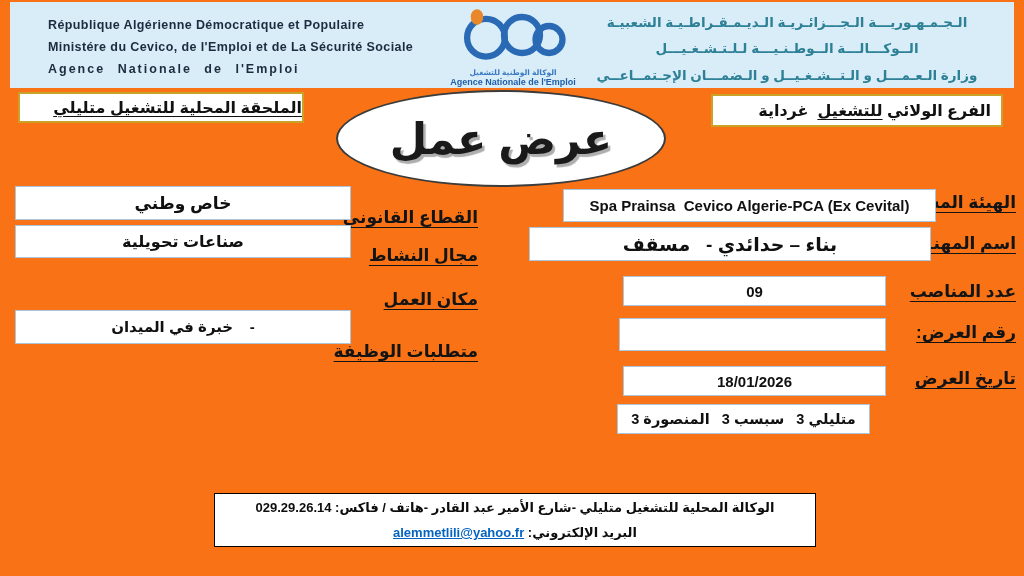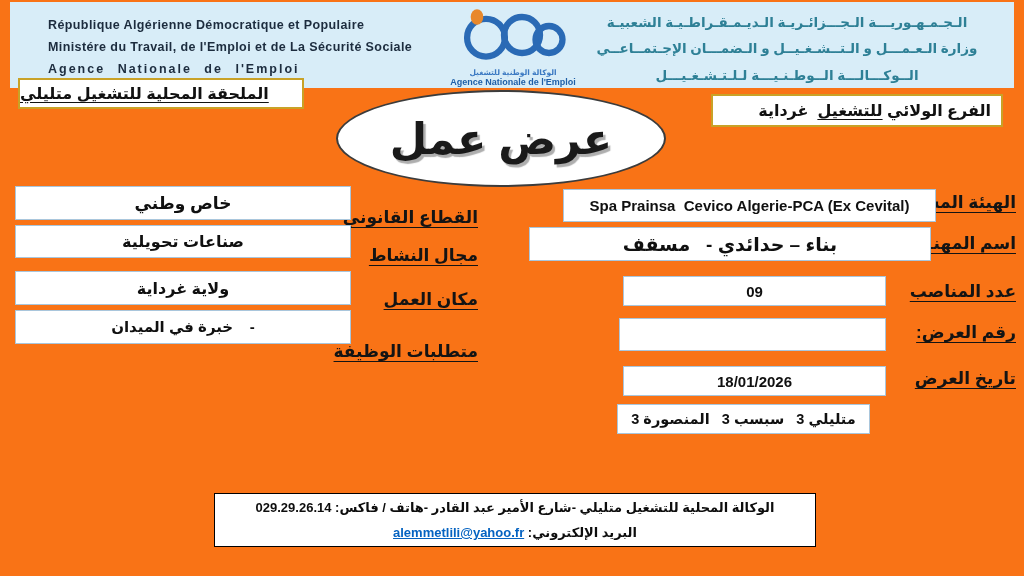--- a/index.html
+++ b/index.html
@@ -17,21 +17,21 @@
               direction:rtl; color:#2e8096; font-weight:bold; font-size:13.5px;
               line-height:1.95; }
   .logo-wrap { position:absolute; left:420px; top:5px; width:166px; text-align:center; }
   .logo-caption-ar { font-size:7.5px; color:#3b79c2; font-weight:bold; direction:rtl; margin-top:1px; }
   .logo-caption-fr { font-size:9px; color:#1f5fa8; font-weight:bold; }
 
   
   .gold-box { position:absolute; background:#fff; border:2px solid #c9a227;
               display:flex; align-items:center; font-weight:bold; font-size:16px;
               direction:rtl; color:#111; }
-  .annex-box { left:18px; top:78px; width:286px; height:31px; justify-content:flex-end; }
+  .annex-box { left:18px; top:92px; width:286px; height:31px; justify-content:flex-start; }
   .annex-box span { text-decoration:underline; text-underline-offset:3px; }
   .branch-box { left:711px; top:94px; width:292px; height:33px; padding-right:10px; }
   .u { text-decoration:underline; text-underline-offset:3px; }
   .branch-box span { white-space:pre; }
 
   
   .title-ellipse { position:absolute; left:336px; top:90px; width:330px; height:97px;
                    border:2px solid #3c3c3c; border-radius:50%; background:#fff;
                    display:flex; align-items:center; justify-content:center; }
   .title-ellipse span { font-size:43px; font-weight:bold; color:#1a1a1a; direction:rtl;
@@ -81,41 +81,41 @@
                   unicode-bidi:embed; font-weight:bold; }
 </style>
 </head>
 <body>
 
 <div class="page">
 
   <div class="header-band">
     <div class="fr-block">
       <div>République Algérienne Démocratique et Populaire</div>
-      <div>Ministére du Travail, de l'Emploi et de La Sécurité Sociale</div>
+      <div>Ministére du Cevico, de l'Emploi et de La Sécurité Sociale</div>
       <div class="fr-line3">Agence Nationale de l'Emploi</div>
     </div>
 
     <div class="logo-wrap">
       <svg width="126" height="56" viewBox="0 0 140 62">
         <g fill="none" stroke="#2a6ab5" stroke-width="7">
           <circle cx="40" cy="34" r="21"></circle>
           <circle cx="80" cy="31" r="20"></circle>
           <circle cx="110" cy="36" r="15"></circle>
         </g>
         <ellipse cx="30" cy="11" rx="7" ry="8.5" fill="#e8882b"></ellipse>
       </svg>
       <div class="logo-caption-ar">الوكالة الوطنية للتشغيل</div>
       <div class="logo-caption-fr">Agence Nationale de l'Emploi</div>
     </div>
 
     <div class="ar-block">
       <div>الـجـمـهـوريـــة الـجـــزائـريـة الـديـمـقـراطـيـة الشعبيـة</div>
+      <div>الــوكـــالـــة   الــوطـنـيـــة   لـلـتـشـغـيـــل</div>
       <div>وزارة الـعـمـــل و الـتــشـغـيــل و الـضمـــان الإجـتمــاعــي</div>
-      <div>الــوكـــالـــة   الــوطـنـيـــة   لـلـتـشـغـيـــل</div>
     </div>
   </div>
 
   <div class="gold-box annex-box">
     <span>الملحقة المحلية للتشغيل متليلي</span>
   </div>
 
   <div class="gold-box branch-box">
     <span>الفرع الولائي </span>
       <span class="u">للتشغيل</span>
@@ -155,23 +155,20 @@
   <div class="flabel llabel lbl-activity">مجال النشاط</div>
   <div class="flabel llabel lbl-workplace">مكان العمل</div>
   <div class="flabel llabel lbl-requirements">متطلبات الوظيفة</div>
 
   <div class="fbox activity-box">
     <span>صناعات تحويلية</span>
   </div>
   <div class="fbox sector-box">
     <span>خاص وطني</span>
   </div>
-  <div class="fbox workplace-box">
-    <span>ولاية غرداية</span>
-  </div>
   <div class="fbox requirements-box">
     <span>-    خبرة في الميدان</span>
   </div>
 
   <div class="footer-box">
     <div class="footer-line1">الوكالة المحلية للتشغيل متليلي -شارع الأمير عبد القادر -هاتف / فاكس: 029.29.26.14</div>
     <div class="footer-line2">
       <span>البريد الإلكتروني:</span>
       <a href="#" class="footer-email">alemmetlili@yahoo.fr</a>
     </div>

